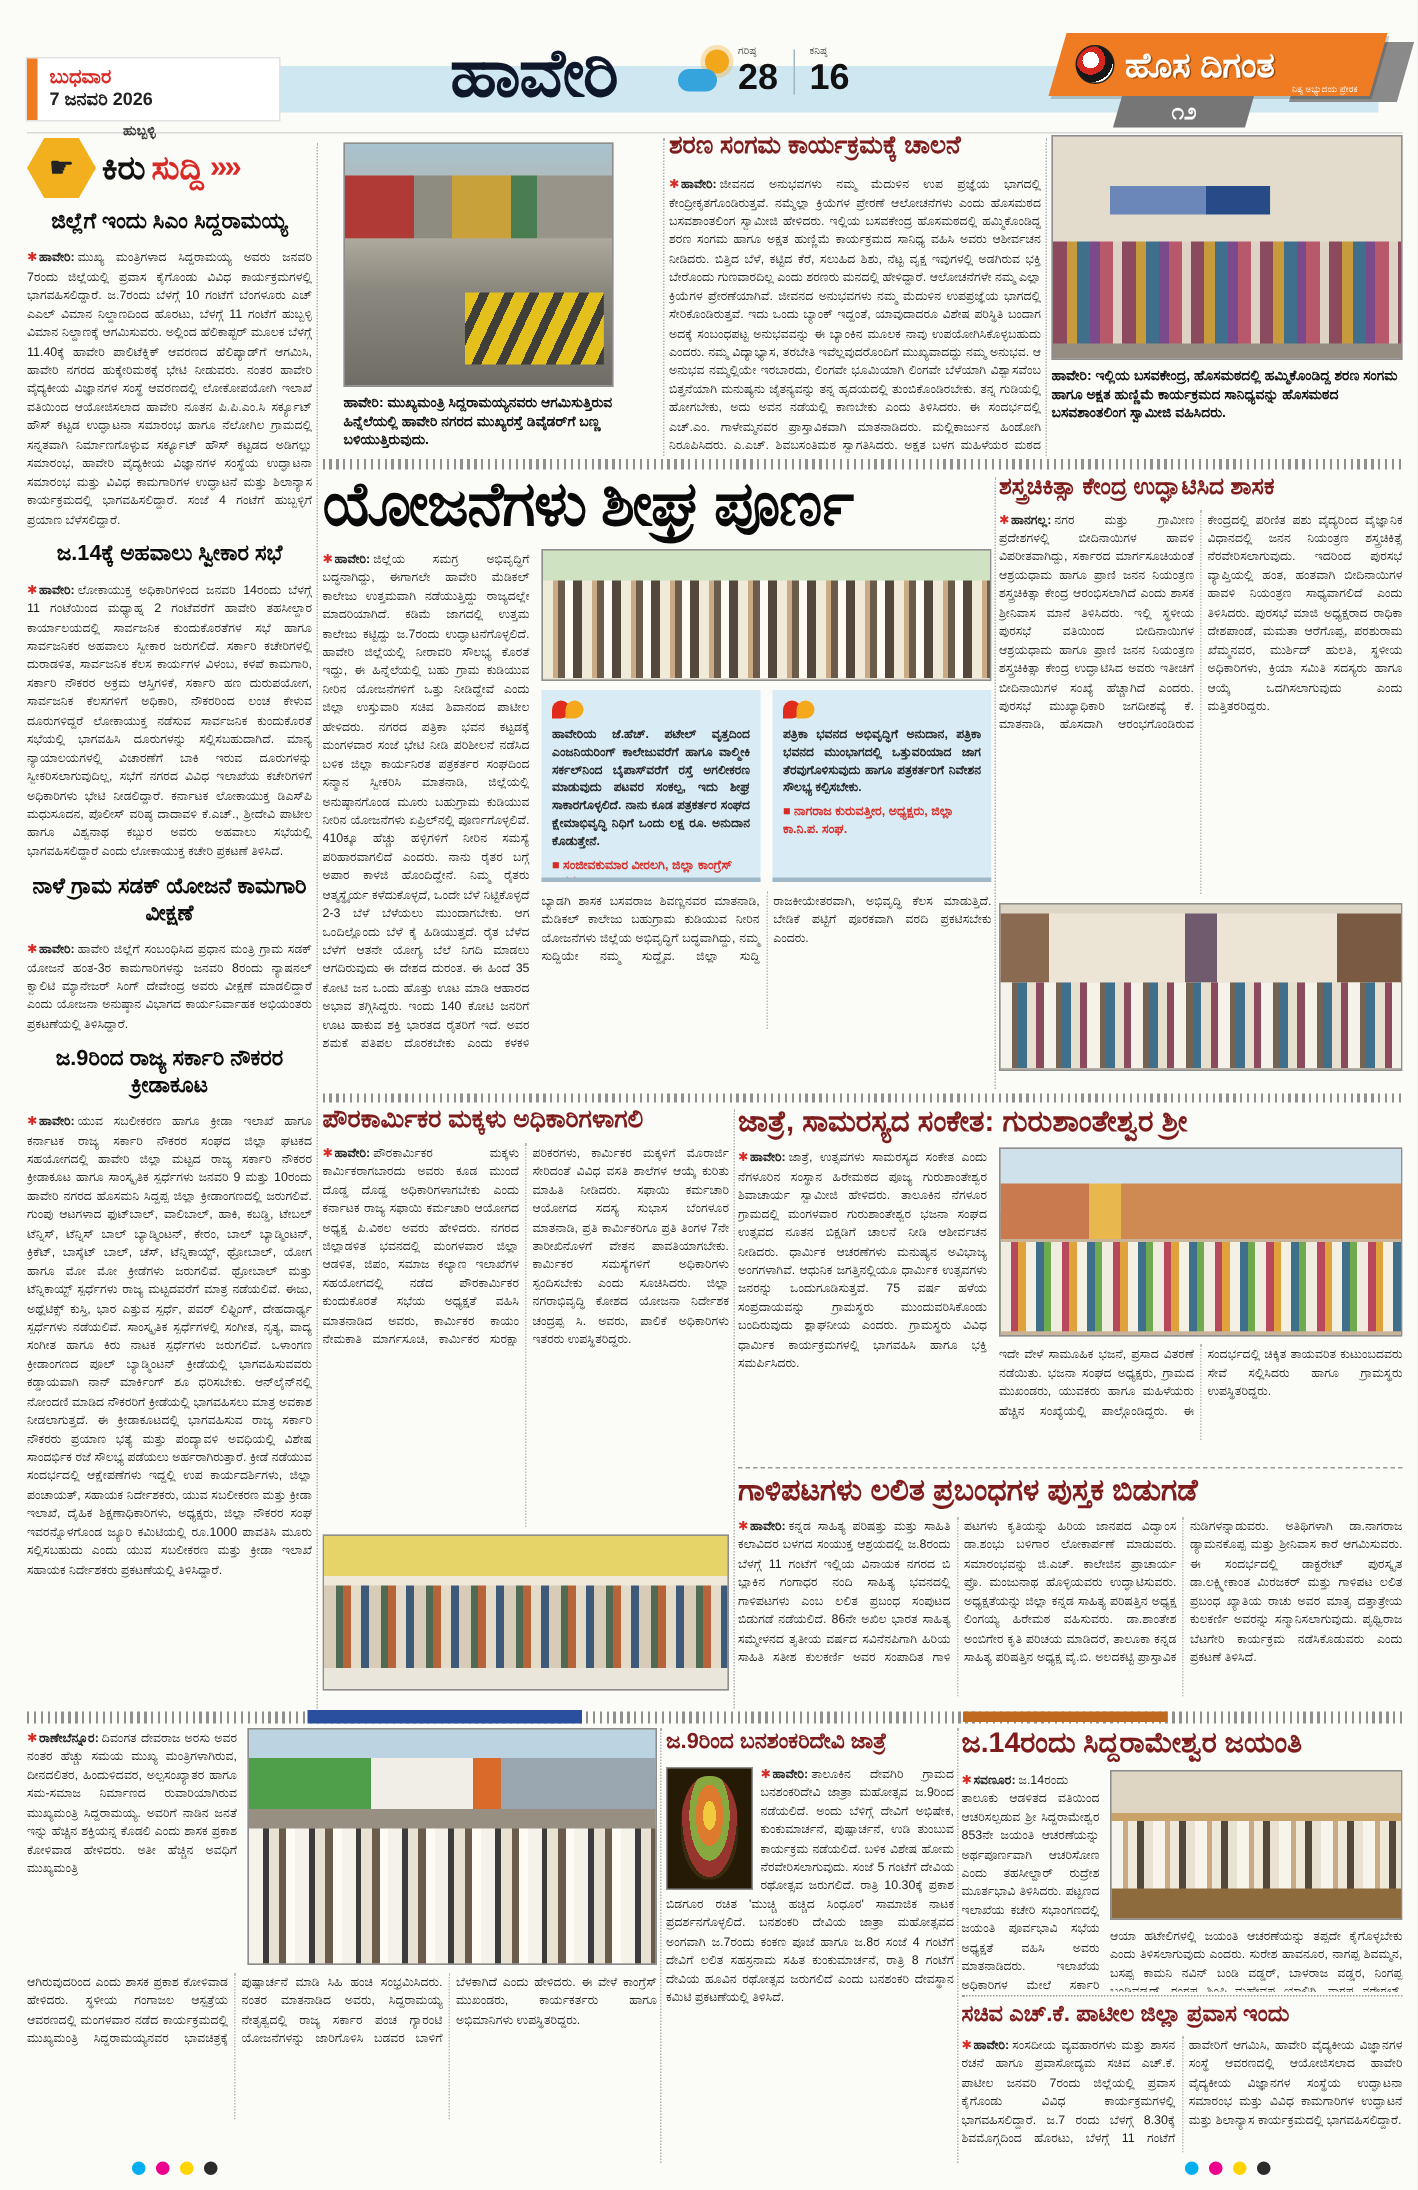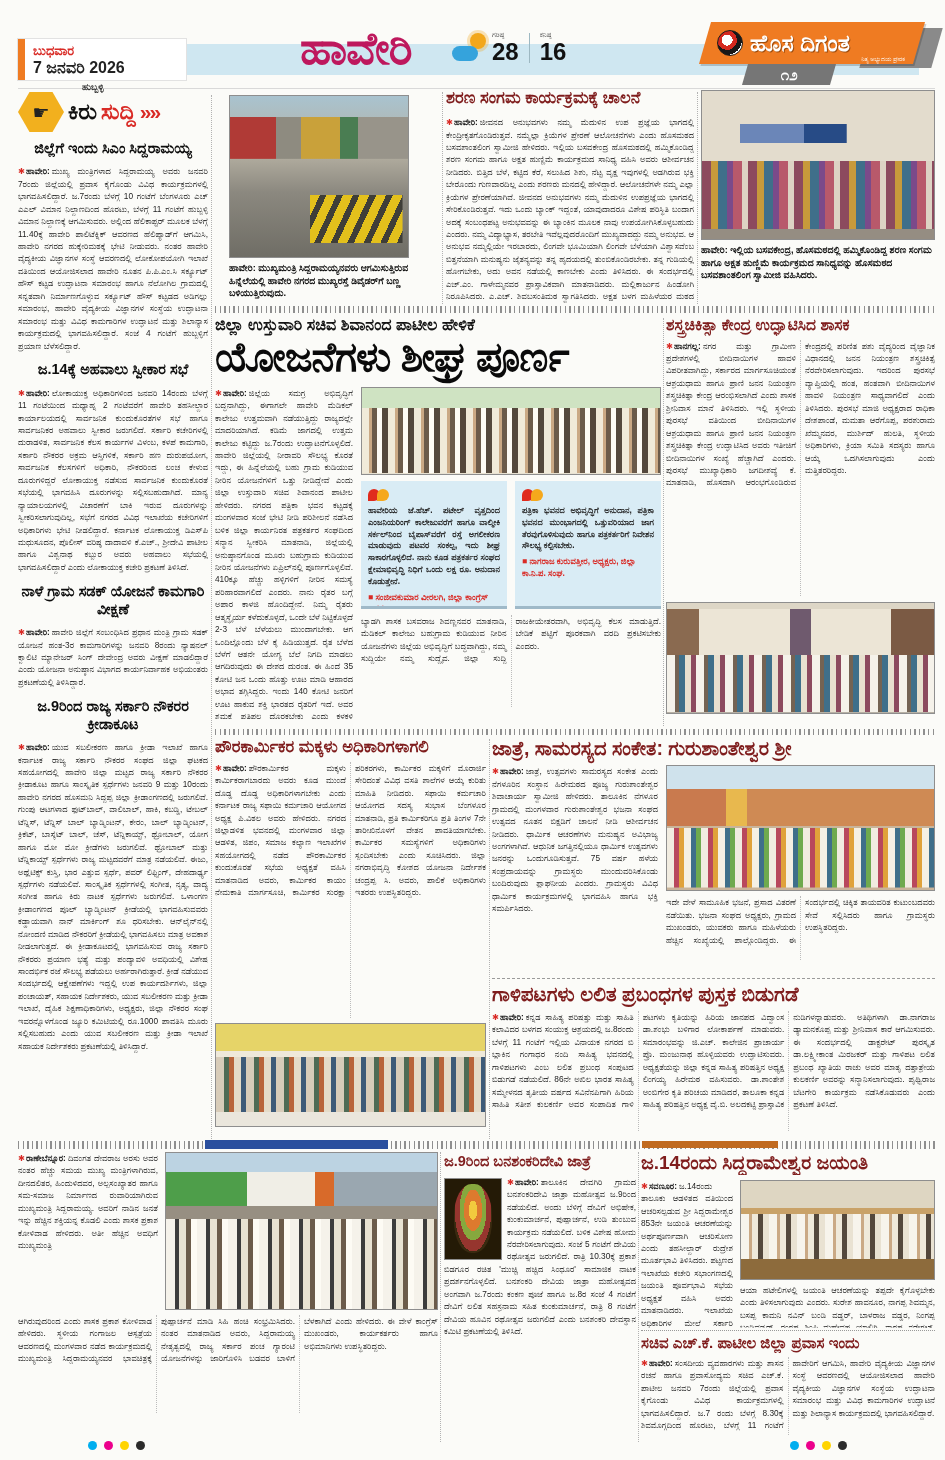--- a/index.html
+++ b/index.html
@@ -6,23 +6,23 @@
   html,body{margin:0;padding:0;background:#e8e8e8;}
   .page{position:relative;width:945px;height:1460px;margin:0 auto;background:#fbfbf8;overflow:hidden;
         font-family:"Liberation Sans","DejaVu Sans",sans-serif;color:#1c1c1c;}
 
   
   .h-band{position:absolute;left:18px;top:44px;width:901px;height:31px;background:#cfe7f1;}
   .h-rule{position:absolute;left:18px;top:88px;width:917px;border-top:1px solid #d9d9d9;}
   .h-datebox{position:absolute;left:18px;top:39px;width:168px;height:41px;background:#fff;
              border-left:7px solid #ef7b22;box-shadow:0 0 0 1px #e2e2e2;padding:4px 8px;box-sizing:border-box;}
   .h-day{color:#d92b26;font-weight:bold;font-size:13px;line-height:1.25;}
-  .h-date{font-weight:bold;font-size:16px;color:#222;}
+  .h-date{font-weight:bold;font-size:12px;color:#222;}
   .h-edition{position:absolute;left:82px;top:82px;font-size:9px;font-weight:bold;color:#333;}
-  .h-title{position:absolute;left:300px;top:26px;font-size:45px;font-weight:800;color:#be185d;letter-spacing:-1px;line-height:1;}
+  .h-title{position:absolute;left:300px;top:26px;font-size:45px;font-weight:800;color:#0f172a;letter-spacing:-1px;line-height:1;}
   .weather{position:absolute;left:452px;top:31px;display:flex;align-items:center;gap:6px;}
   .w-icon{position:relative;width:34px;height:30px;}
   .w-sun{position:absolute;right:0;top:0;width:16px;height:16px;border-radius:50%;background:#f2a71b;box-shadow:0 0 0 3px rgba(242,167,27,.30);}
   .w-cloud{position:absolute;left:0;bottom:2px;width:26px;height:15px;border-radius:8px;background:#35a3dc;}
   .w-col{display:flex;flex-direction:column;line-height:1;}
   .w-label{font-size:7px;color:#444;margin-bottom:2px;}
   .w-val{font-size:24px;font-weight:800;color:#111;}
   .w-sep{width:1px;height:30px;background:#9db8c2;margin:0 4px;}
   .masthead{position:absolute;left:705px;top:20px;width:232px;height:66px;}
   .m-grayback{position:absolute;right:0;top:8px;width:72px;height:40px;background:#8a8a8a;transform:skewX(-16deg);}
@@ -291,21 +291,20 @@
     <h2 class="h-md">ಶರಣ ಸಂಗಮ ಕಾರ್ಯಕ್ರಮಕ್ಕೆ ಚಾಲನೆ</h2>
     <p class="body-text"><span class="star">✱</span><span class="dateline">ಹಾವೇರಿ:</span><span>ಜೀವನದ ಅನುಭವಗಳು ನಮ್ಮ ಮೆದುಳಿನ ಉಪ ಪ್ರಜ್ಞೆಯ ಭಾಗದಲ್ಲಿ ಕೇಂದ್ರೀಕೃತಗೊಂಡಿರುತ್ತವೆ. ನಮ್ಮೆಲ್ಲಾ ಕ್ರಿಯೆಗಳ ಪ್ರೇರಣೆ ಆಲೋಚನೆಗಳು ಎಂದು ಹೊಸಮಠದ ಬಸವಶಾಂತಲಿಂಗ ಸ್ವಾಮೀಜಿ ಹೇಳಿದರು. ಇಲ್ಲಿಯ ಬಸವಕೇಂದ್ರ ಹೊಸಮಠದಲ್ಲಿ ಹಮ್ಮಿಕೊಂಡಿದ್ದ ಶರಣ ಸಂಗಮ ಹಾಗೂ ಅಕ್ಷತ ಹುಣ್ಣಿಮೆ ಕಾರ್ಯಕ್ರಮದ ಸಾನಿಧ್ಯ ವಹಿಸಿ ಅವರು ಆಶೀರ್ವಚನ ನೀಡಿದರು. ಬಿತ್ತಿದ ಬೆಳೆ, ಕಟ್ಟಿದ ಕೆರೆ, ಸಲುಹಿದ ಶಿಶು, ನೆಟ್ಟ ವೃಕ್ಷ ಇವುಗಳಲ್ಲಿ ಅಡಗಿರುವ ಭಕ್ತಿ ಬೇರೊಂದು ಗುಣವಾರದಿಲ್ಲ ಎಂದು ಶರಣರು ಮನದಲ್ಲಿ ಹೇಳಿದ್ದಾರೆ. ಆಲೋಚನೆಗಳೇ ನಮ್ಮ ಎಲ್ಲಾ ಕ್ರಿಯೆಗಳ ಪ್ರೇರಣೆಯಾಗಿವೆ. ಜೀವನದ ಅನುಭವಗಳು ನಮ್ಮ ಮೆದುಳಿನ ಉಪಪ್ರಜ್ಞೆಯ ಭಾಗದಲ್ಲಿ ಸೇರಿಕೊಂಡಿರುತ್ತವೆ. ಇದು ಒಂದು ಬ್ಯಾಂಕ್ ಇದ್ದಂತೆ, ಯಾವುದಾದರೂ ವಿಶೇಷ ಪರಿಸ್ಥಿತಿ ಬಂದಾಗ ಅದಕ್ಕೆ ಸಂಬಂಧಪಟ್ಟ ಅನುಭವವನ್ನು ಈ ಬ್ಯಾಂಕಿನ ಮೂಲಕ ನಾವು ಉಪಯೋಗಿಸಿಕೊಳ್ಳಬಹುದು ಎಂದರು. ನಮ್ಮ ವಿದ್ಯಾಭ್ಯಾಸ, ತರಬೇತಿ ಇವೆಲ್ಲವುದರೊಂದಿಗೆ ಮುಖ್ಯವಾದದ್ದು ನಮ್ಮ ಅನುಭವ. ಆ ಅನುಭವ ನಮ್ಮಲ್ಲಿಯೇ ಇರಬಾರದು, ಲಿಂಗವೇ ಭೂಮಿಯಾಗಿ ಲಿಂಗವೇ ಬೆಳೆಯಾಗಿ ವಿಶ್ವಾಸವೆಂಬ ಬಿತ್ತನೆಯಾಗಿ ಮನುಷ್ಯನು ಜೈತನ್ಯವನ್ನು ತನ್ನ ಹೃದಯದಲ್ಲಿ ತುಂಬಿಕೊಂಡಿರಬೇಕು. ತನ್ನ ಗುಡಿಯಲ್ಲಿ ಹೋಗಬೇಕು, ಅದು ಅವನ ನಡೆಯಲ್ಲಿ ಕಾಣಬೇಕು ಎಂದು ತಿಳಿಸಿದರು. ಈ ಸಂದರ್ಭದಲ್ಲಿ ಎಚ್.ಎಂ. ಗಾಳೇಮ್ಮನವರ ಪ್ರಾಸ್ತಾವಿಕವಾಗಿ ಮಾತನಾಡಿದರು. ಮಲ್ಲಿಕಾರ್ಜುನ ಹಿಂಡೋಗಿ ನಿರೂಪಿಸಿದರು. ಎ.ಎಚ್. ಶಿವಬಸಂತಿಮಠ ಸ್ವಾಗತಿಸಿದರು. ಅಕ್ಷತ ಬಳಗ ಮಹಿಳೆಯರ ಮಠದ ವಿದ್ಯಾರ್ಥಿಗಳಿದ್ದರು. ಶ್ರೀಮಠದ ಭಕ್ತರು ಹಾಗೂ ಅಕ್ಷತ ಬಳಗದವರು ಕಾರ್ಯನಿರ್ವಹಿಸಿದ್ದರು.</span></p>
   </section>
 
   <figure class="fig fig-group">
     <div class="ph ph-group"></div>
     <figcaption class="caption">ಹಾವೇರಿ: ಇಲ್ಲಿಯ ಬಸವಕೇಂದ್ರ, ಹೊಸಮಠದಲ್ಲಿ ಹಮ್ಮಿಕೊಂಡಿದ್ದ ಶರಣ ಸಂಗಮ ಹಾಗೂ ಅಕ್ಷತ ಹುಣ್ಣಿಮೆ ಕಾರ್ಯಕ್ರಮದ ಸಾನಿಧ್ಯವನ್ನು ಹೊಸಮಠದ ಬಸವಶಾಂತಲಿಂಗ ಸ್ವಾಮೀಜಿ ವಹಿಸಿದರು.</figcaption>
   </figure>
 
   <section class="main-art">
-    <div class="kicker">ಜಿಲ್ಲಾ ಉಸ್ತುವಾರಿ ಸಚಿವ ಶಿವಾನಂದ ಪಾಟೀಲ ಹೇಳಿಕೆ</div>
     <h1 class="mainhead">ಯೋಜನೆಗಳು ಶೀಘ್ರ ಪೂರ್ಣ</h1>
     <div class="main-row">
       <div class="main-left body-text">
         <span class="star">✱</span><span class="dateline">ಹಾವೇರಿ:</span><span>ಜಿಲ್ಲೆಯ ಸಮಗ್ರ ಅಭಿವೃದ್ಧಿಗೆ ಬದ್ಧನಾಗಿದ್ದು, ಈಗಾಗಲೇ ಹಾವೇರಿ ಮೆಡಿಕಲ್ ಕಾಲೇಜು ಉತ್ತಮವಾಗಿ ನಡೆಯುತ್ತಿದ್ದು ರಾಜ್ಯದಲ್ಲೇ ಮಾದರಿಯಾಗಿದೆ. ಕಡಿಮೆ ಜಾಗದಲ್ಲಿ ಉತ್ತಮ ಕಾಲೇಜು ಕಟ್ಟಿದ್ದು ಜ.7ರಂದು ಉದ್ಘಾಟನೆಗೊಳ್ಳಲಿದೆ. ಹಾವೇರಿ ಜಿಲ್ಲೆಯಲ್ಲಿ ನೀರಾವರಿ ಸೌಲಭ್ಯ ಕೊರತೆ ಇದ್ದು, ಈ ಹಿನ್ನೆಲೆಯಲ್ಲಿ ಬಹು ಗ್ರಾಮ ಕುಡಿಯುವ ನೀರಿನ ಯೋಜನೆಗಳಿಗೆ ಒತ್ತು ನೀಡಿದ್ದೇವೆ ಎಂದು ಜಿಲ್ಲಾ ಉಸ್ತುವಾರಿ ಸಚಿವ ಶಿವಾನಂದ ಪಾಟೀಲ ಹೇಳಿದರು. ನಗರದ ಪತ್ರಿಕಾ ಭವನ ಕಟ್ಟಡಕ್ಕೆ ಮಂಗಳವಾರ ಸಂಜೆ ಭೇಟಿ ನೀಡಿ ಪರಿಶೀಲನೆ ನಡೆಸಿದ ಬಳಿಕ ಜಿಲ್ಲಾ ಕಾರ್ಯನಿರತ ಪತ್ರಕರ್ತರ ಸಂಘದಿಂದ ಸನ್ಮಾನ ಸ್ವೀಕರಿಸಿ ಮಾತನಾಡಿ, ಜಿಲ್ಲೆಯಲ್ಲಿ ಅನುಷ್ಠಾನಗೊಂಡ ಮೂರು ಬಹುಗ್ರಾಮ ಕುಡಿಯುವ ನೀರಿನ ಯೋಜನೆಗಳು ಏಪ್ರಿಲ್‌ನಲ್ಲಿ ಪೂರ್ಣಗೊಳ್ಳಲಿವೆ. 410ಕ್ಕೂ ಹೆಚ್ಚು ಹಳ್ಳಿಗಳಿಗೆ ನೀರಿನ ಸಮಸ್ಯೆ ಪರಿಹಾರವಾಗಲಿದೆ ಎಂದರು. ನಾನು ರೈತರ ಬಗ್ಗೆ ಅಪಾರ ಕಾಳಜಿ ಹೊಂದಿದ್ದೇನೆ. ನಿಮ್ಮ ರೈತರು ಆತ್ಮಸ್ಥೈರ್ಯ ಕಳೆದುಕೊಳ್ಳದೆ, ಒಂದೇ ಬೆಳೆ ನಿಟ್ಟಿಕೊಳ್ಳದೆ 2-3 ಬೆಳೆ ಬೆಳೆಯಲು ಮುಂದಾಗಬೇಕು. ಆಗ ಒಂದಿಲ್ಲೊಂದು ಬೆಳೆ ಕೈ ಹಿಡಿಯುತ್ತದೆ. ರೈತ ಬೆಳೆದ ಬೆಳೆಗೆ ಆತನೇ ಯೋಗ್ಯ ಬೆಲೆ ನಿಗದಿ ಮಾಡಲು ಆಗದಿರುವುದು ಈ ದೇಶದ ದುರಂತ. ಈ ಹಿಂದೆ 35 ಕೋಟಿ ಜನ ಒಂದು ಹೊತ್ತು ಊಟ ಮಾಡಿ ಆಹಾರದ ಅಭಾವ ತಗ್ಗಿಸಿದ್ದರು. ಇಂದು 140 ಕೋಟಿ ಜನರಿಗೆ ಊಟ ಹಾಕುವ ಶಕ್ತಿ ಭಾರತದ ರೈತರಿಗೆ ಇದೆ. ಅವರ ಶ್ರಮಕ್ಕೆ ಪ್ರತಿಫಲ ದೊರಕಬೇಕು ಎಂದು ಕಳಕಳಿ ವ್ಯಕ್ತಪಡಿಸಿದರು.</span>
       </div>
       <div class="main-right">
         <div class="ph ph-politicians"></div>
         <div class="quotes-row">
           <div class="quote-box">
             <div class="qicon"><span class="qdrop q-red"></span><span class="qdrop q-org"></span></div>

